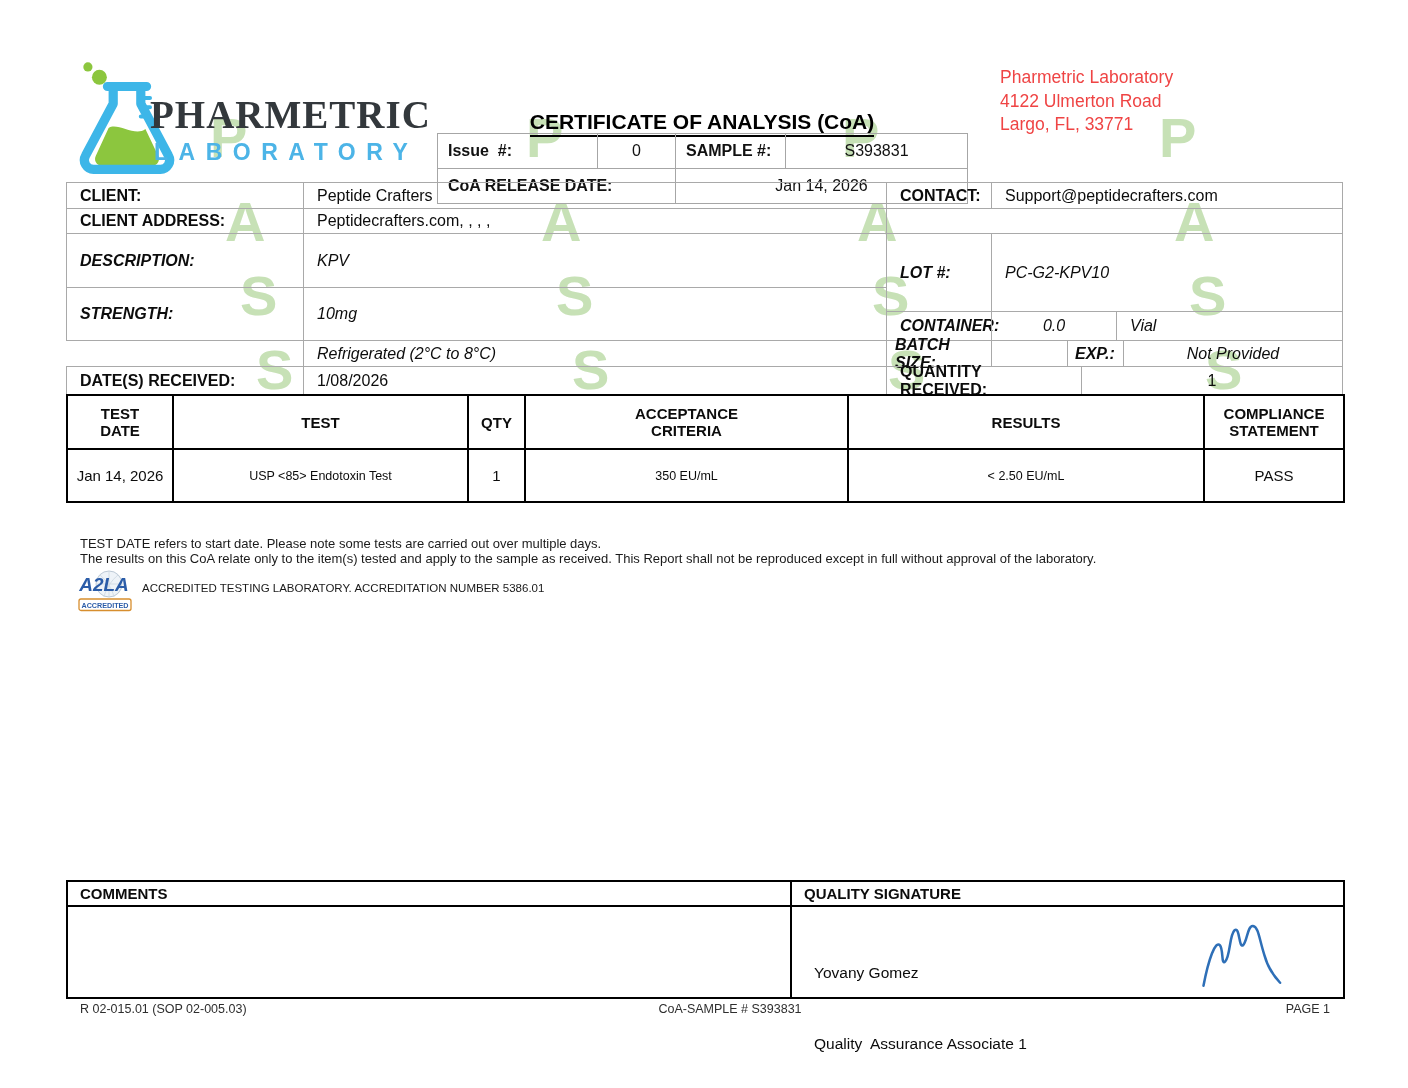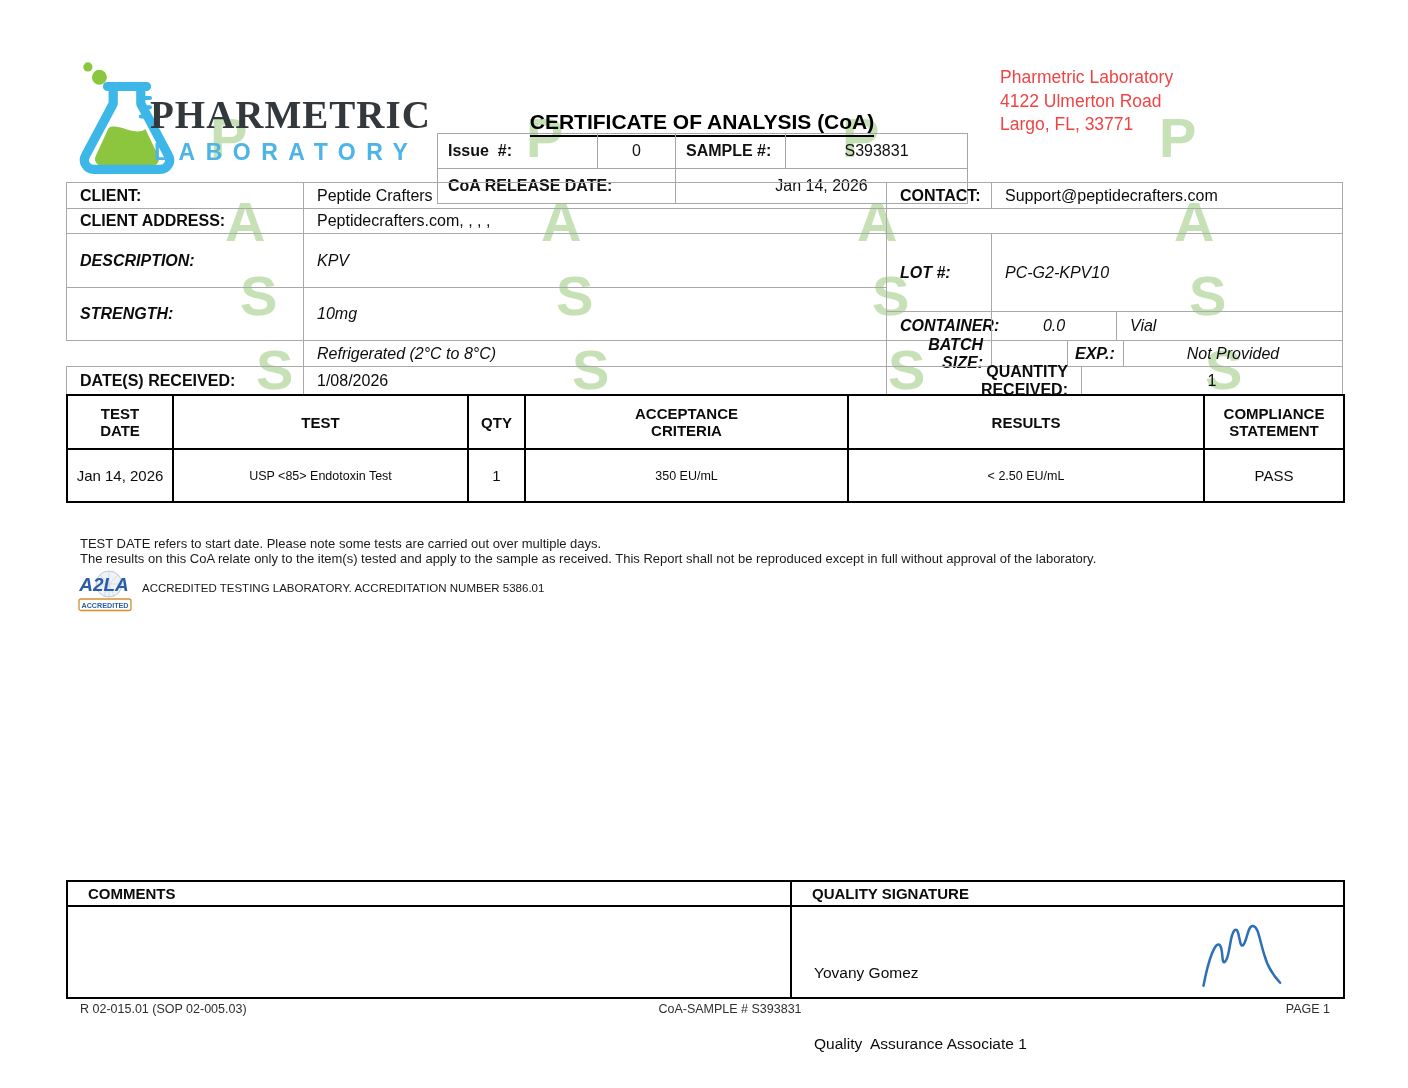--- a/index.html
+++ b/index.html
@@ -35,32 +35,32 @@
     border:1px solid #a6a6a6; height:34px; font-size:16px; padding:0 10px;
     white-space:pre-wrap;
   }
   table.hdr th { text-align:left; font-weight:700; }
   table.hdr td { text-align:center; font-weight:400; }
   .lab-address { position:absolute; left:1000px; top:66px; font-size:17.5px; line-height:23.5px; color:#ef4444; z-index:1; }
   
   .c {
     position:absolute; box-sizing:border-box; border:1px solid #a9a9a9;
     display:flex; align-items:center; padding:0 13px; font-size:16px; color:#0c0c0c;
-    z-index:1; background:transparent; white-space:pre-wrap;text-align:right;
+    z-index:1; background:transparent; white-space:pre-wrap;
   }
   .c.b { font-weight:700; }
   .c.i { font-style:italic; }
   .c.ctr { justify-content:center; padding:0; }
   
   table.blk { position:absolute; border-collapse:collapse; table-layout:fixed; z-index:1; }
   table.blk th, table.blk td { border:2px solid #000; vertical-align:middle; color:#0c0c0c; }
   table.results th { font-size:15px; font-weight:700; text-align:center; white-space:pre-line; height:50px; }
   table.results td { text-align:center; height:49px; font-size:15px; }
   table.results td.small { font-size:12.5px; }
-  table.comments th { font-size:15px; font-weight:700; text-align:left; padding:2px 20px; height:19px; }
+  table.comments th { font-size:15px; font-weight:700; text-align:left; padding:2px 12px; height:19px; }
   table.comments td { height:90px; padding:0; }
   .sig-wrap { position:relative; width:100%; height:100%; }
   .sig-lines { position:absolute; left:22px; top:7px; font-size:15.5px; line-height:23.5px; white-space:pre-wrap; }
   .sig-svg { position:absolute; right:58px; top:2px; width:92px; height:86px; transform:rotate(-3deg); }
   
   .note { position:absolute; left:80px; font-size:13px; color:#1a1a1a; z-index:1;text-align:center; }
   .accred-logo { position:absolute; left:78px; top:570px; width:60px; height:42px; z-index:1; }
   .accred-text { position:absolute; left:142px; top:582px; font-size:11.5px; color:#1a1a1a; z-index:1; }
   .foot { position:absolute; top:1002px; font-size:12.5px; color:#2e2e2e; z-index:1; }
 </style>

